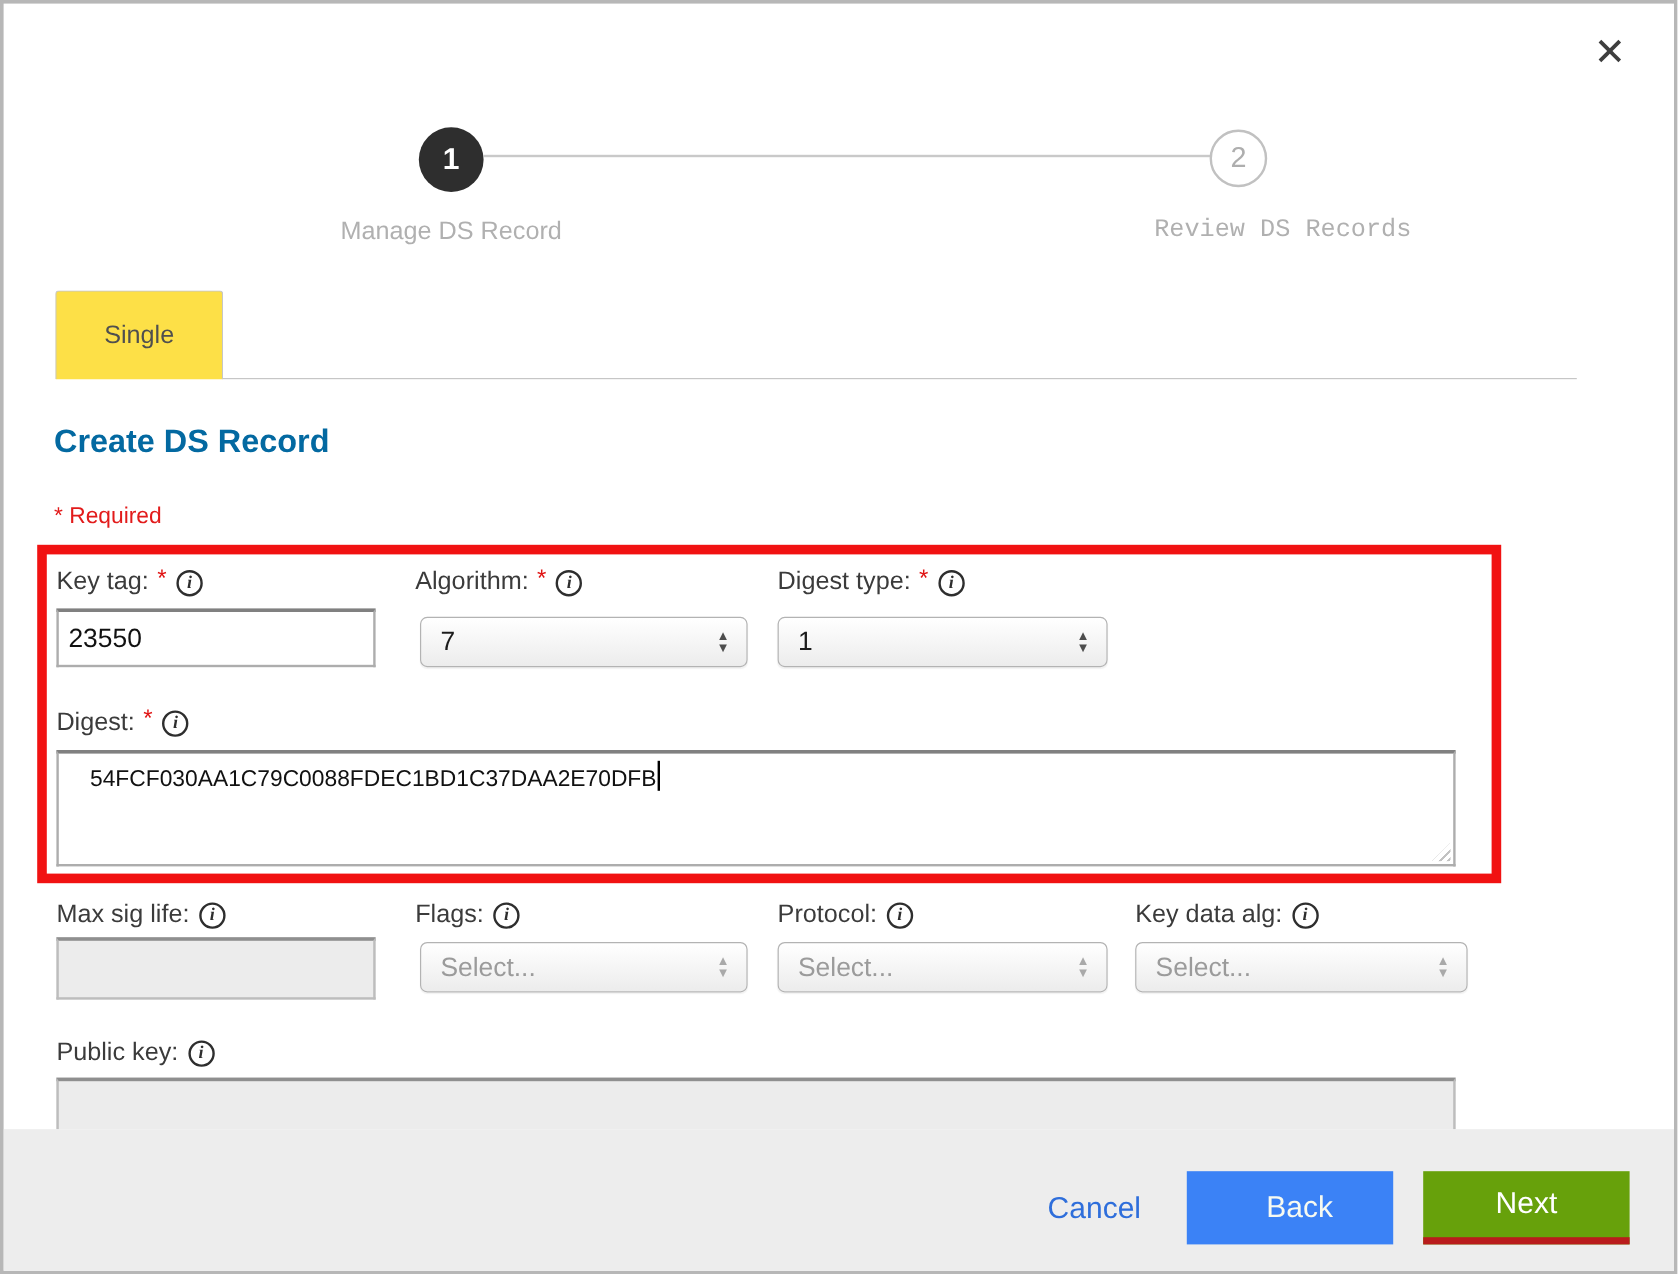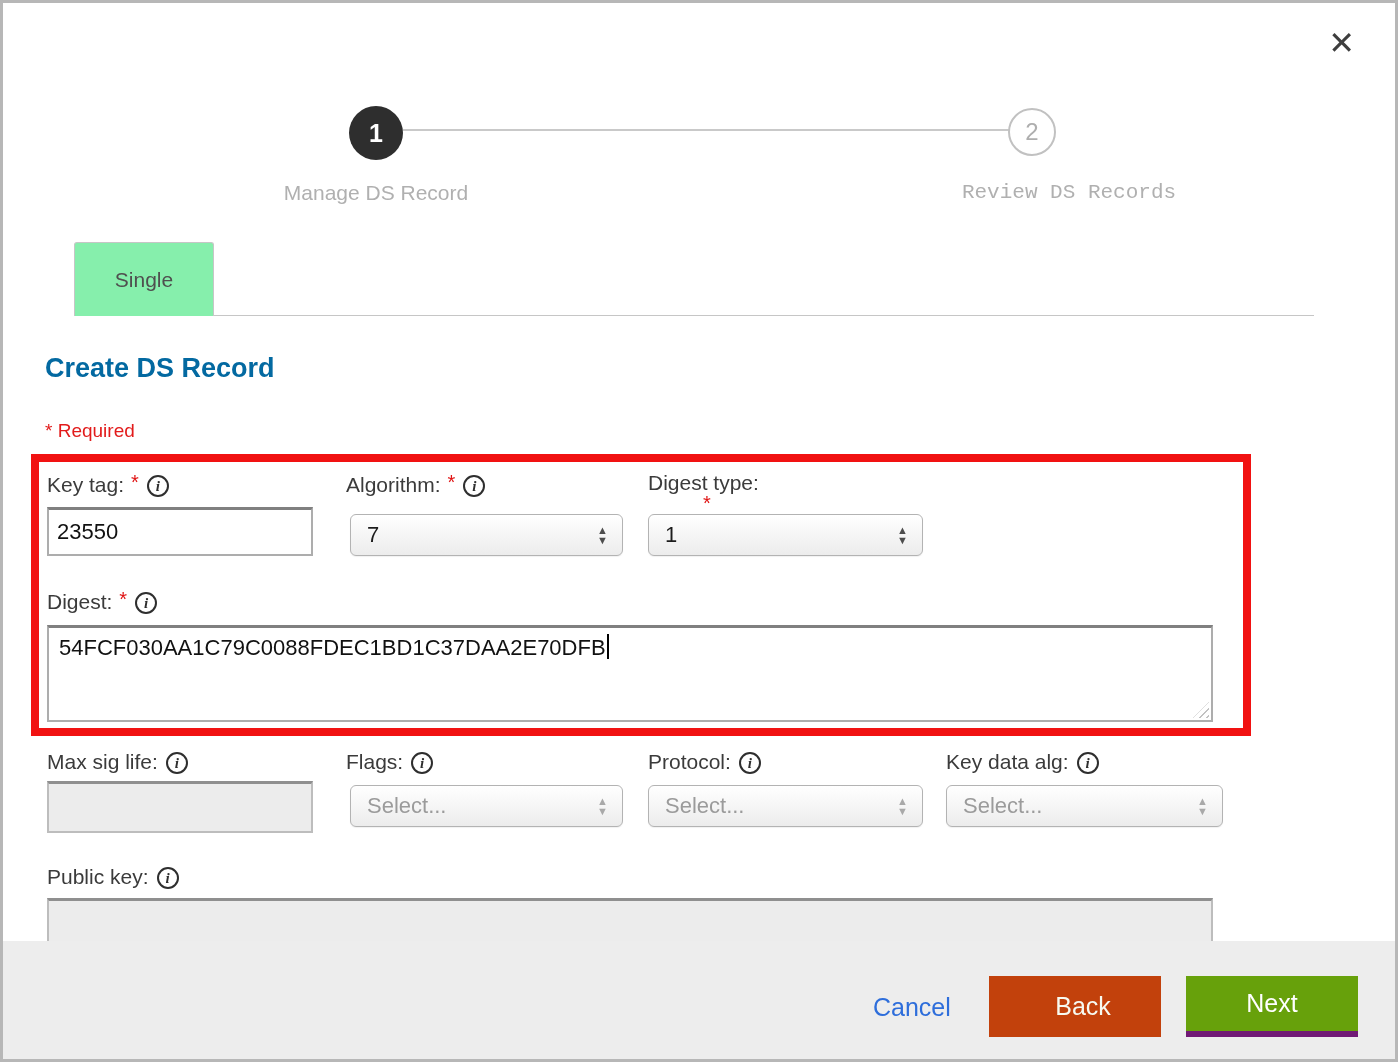--- a/index.html
+++ b/index.html
@@ -56,21 +56,21 @@
   }
   .tab {
     position: absolute; top: 239px; height: 74px; width: 140px;
     display: flex; align-items: center; justify-content: center;
     font-size: 21px; cursor: pointer;
   }
   .tab-single {
     left: 43px;
     border: 1px solid #c6c6c6; border-bottom: none;
     border-radius: 3px 3px 0 0;
-    background: #86efac; color: #4f4f4f; z-index: 2; margin-left: 28px;
+    background: #fde047; color: #4f4f4f; z-index: 2;
   }
   .tab-bulk { left: 183px; color: #2e2e2e; }
 
   
   .form-title {
     position: absolute; left: 42px; top: 350px;
     font-size: 27px; font-weight: bold; color: #0369a1;
   }
   .required-note {
     position: absolute; left: 42px; top: 417px;
@@ -125,22 +125,22 @@
     display: flex; flex-direction: column; align-items: center;
     font-size: 11px; line-height: 10px; color: #4d4d4d;
   }
   .select.placeholder { color: #9b9b9b; }
   .select.placeholder .arrows { color: #a9a9a9; }
 
   
   .textarea {
     position: absolute;
     border: 2px solid #adadad; border-top: 3px solid #808080;
-    background: #fff; font-size: 22px; color: #111;
-    padding: 6px 10px; overflow: hidden;
+    background: #fff; font-size: 19px; color: #111;
+    padding: 6px 26px; overflow: hidden;
   }
   .caret {
     display: inline-block; width: 2px; height: 25px; background: #000;
     vertical-align: -4px; margin-left: 1px;
   }
   .resize-grip {
     position: absolute; right: 2px; bottom: 2px; width: 16px; height: 16px;
     background: repeating-linear-gradient(135deg, #c2c2c2 0 1.5px, transparent 1.5px 5px);
     clip-path: polygon(100% 0, 100% 100%, 0 100%);
     cursor: nwse-resize;
@@ -160,24 +160,24 @@
   .cancel-link {
     position: absolute; left: 870px; top: 52px;
     font-size: 25px; color: #2e6edb; cursor: pointer;
   }
   .btn {
     position: absolute; top: 35px; height: 61px; width: 172px;
     display: flex; align-items: center; justify-content: center;
     font-size: 25px; border: none;
   }
   .btn-back {
-    left: 986px; background: #c2410c; color: #f7faf1; cursor: default; padding-left: 16px;
+    left: 986px; background: #3b82f6; color: #f7faf1; cursor: default; padding-left: 16px;
   }
   .btn-next {
-    left: 1183px; background: #67a10b; border-bottom: 6px solid #701a75;
+    left: 1183px; background: #67a10b; border-bottom: 6px solid #b91c1c;
     color: #ffffff; cursor: pointer;
   }
 </style>
 </head>
 <body>
 
 <div class="page">
 
   <div class="close-btn">✕</div>
 
@@ -198,21 +198,21 @@
   <div class="field-label" style="left:44px; top:468px;">
     <span>Key tag:</span>
     <span class="req-mark">*</span>
     <span class="info-icon">i</span>
   </div>
   <div class="field-label" style="left:343px; top:468px;align-items:center;">
     <span>Algorithm:</span>
     <span class="req-mark">*</span>
     <span class="info-icon">i</span>
   </div>
-  <div class="field-label" style="left:645px; top:468px;flex-direction:column;">
+  <div class="field-label" style="left:645px; top:468px;">
     <span>Digest type:</span>
     <span class="req-mark">*</span>
     <span class="info-icon">i</span>
   </div>
 
   <input class="text-input" style="left: 44px; top: 504px; width: 266px; height: 49px;" value="23550">
   <div class="select" style="left:347px; top:511px; width:273px;">
     <span>7</span>
     <span class="arrows">
       <span>▲</span>

